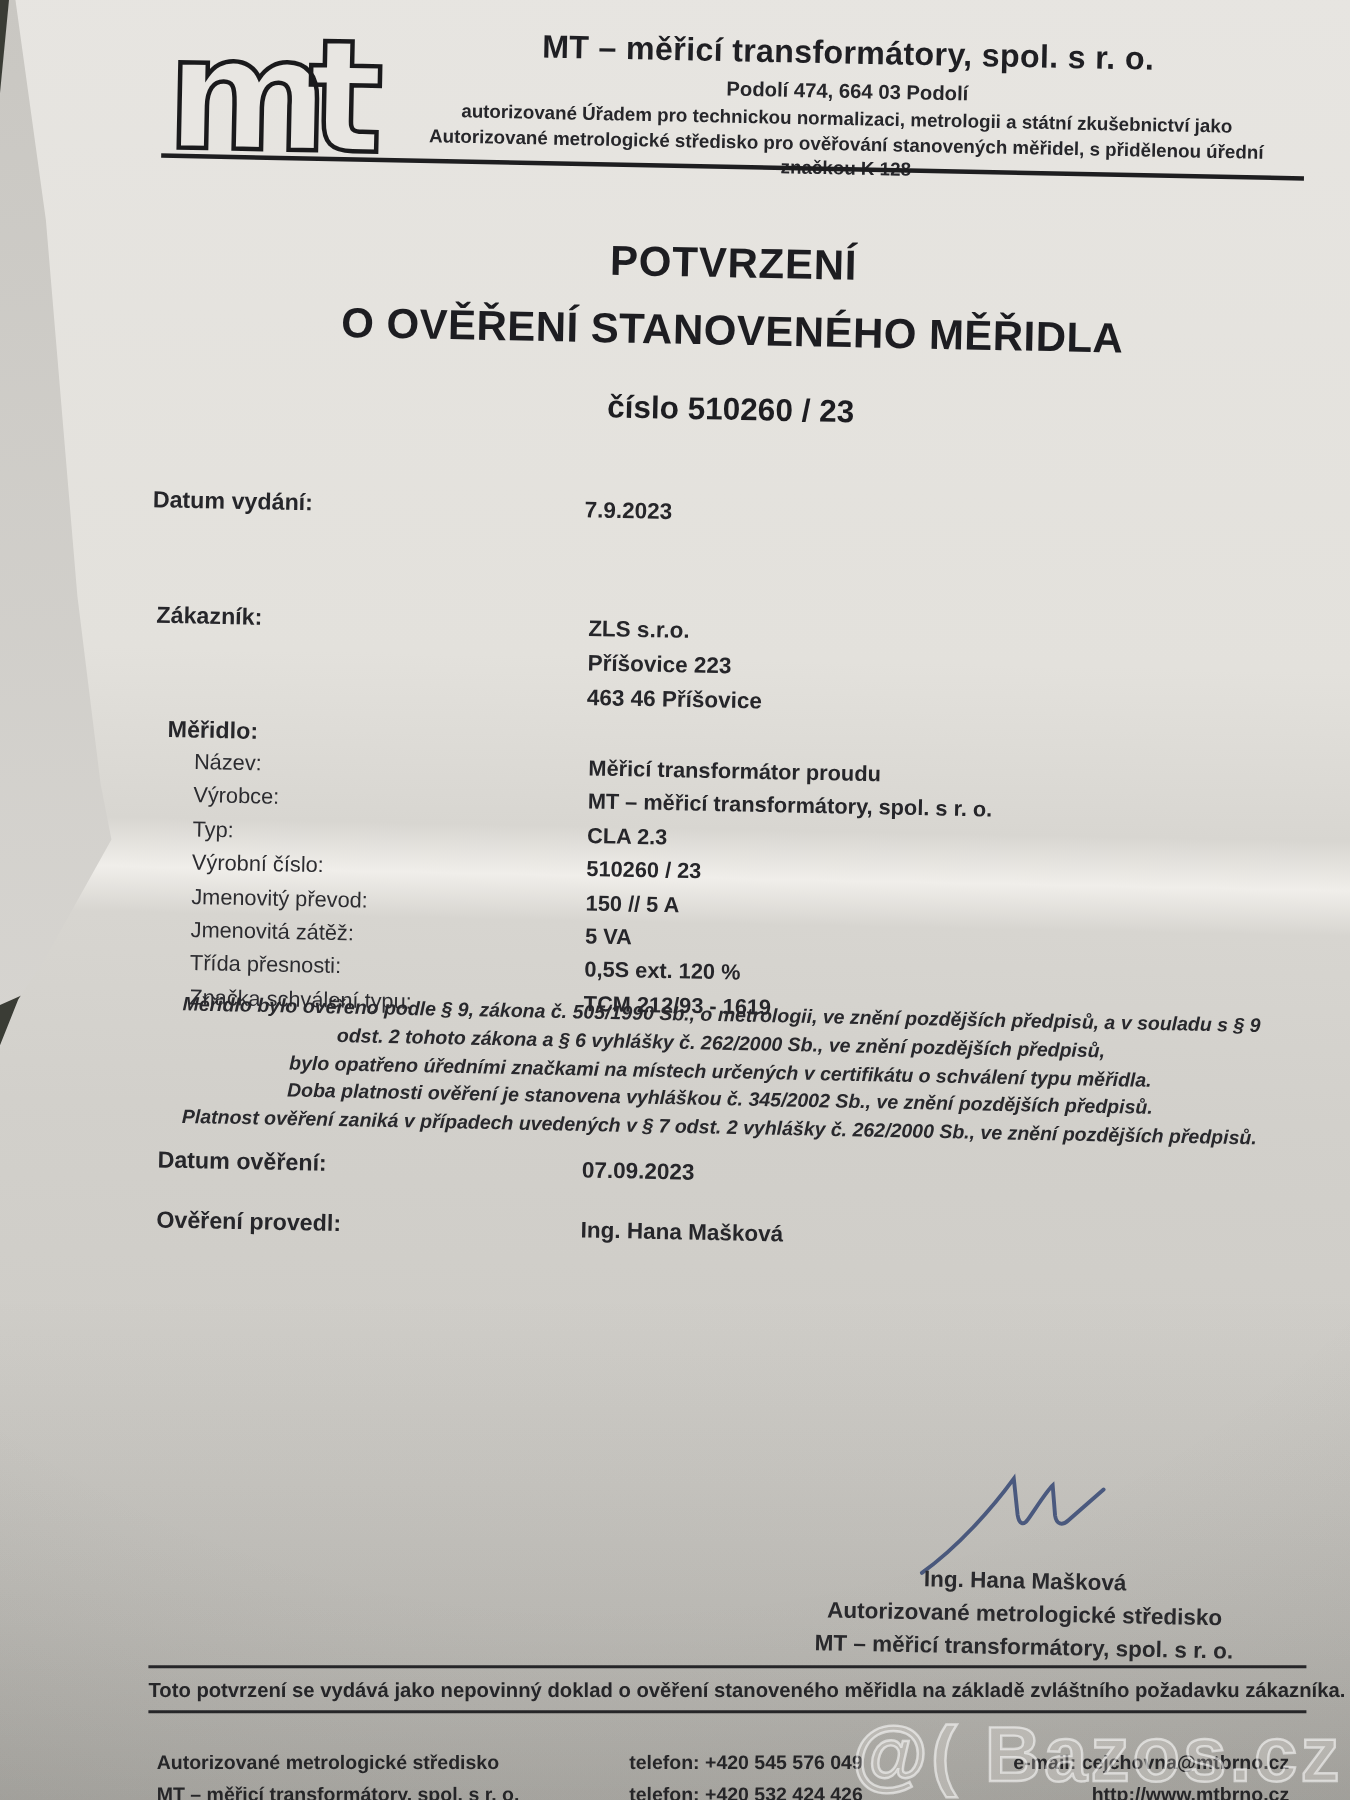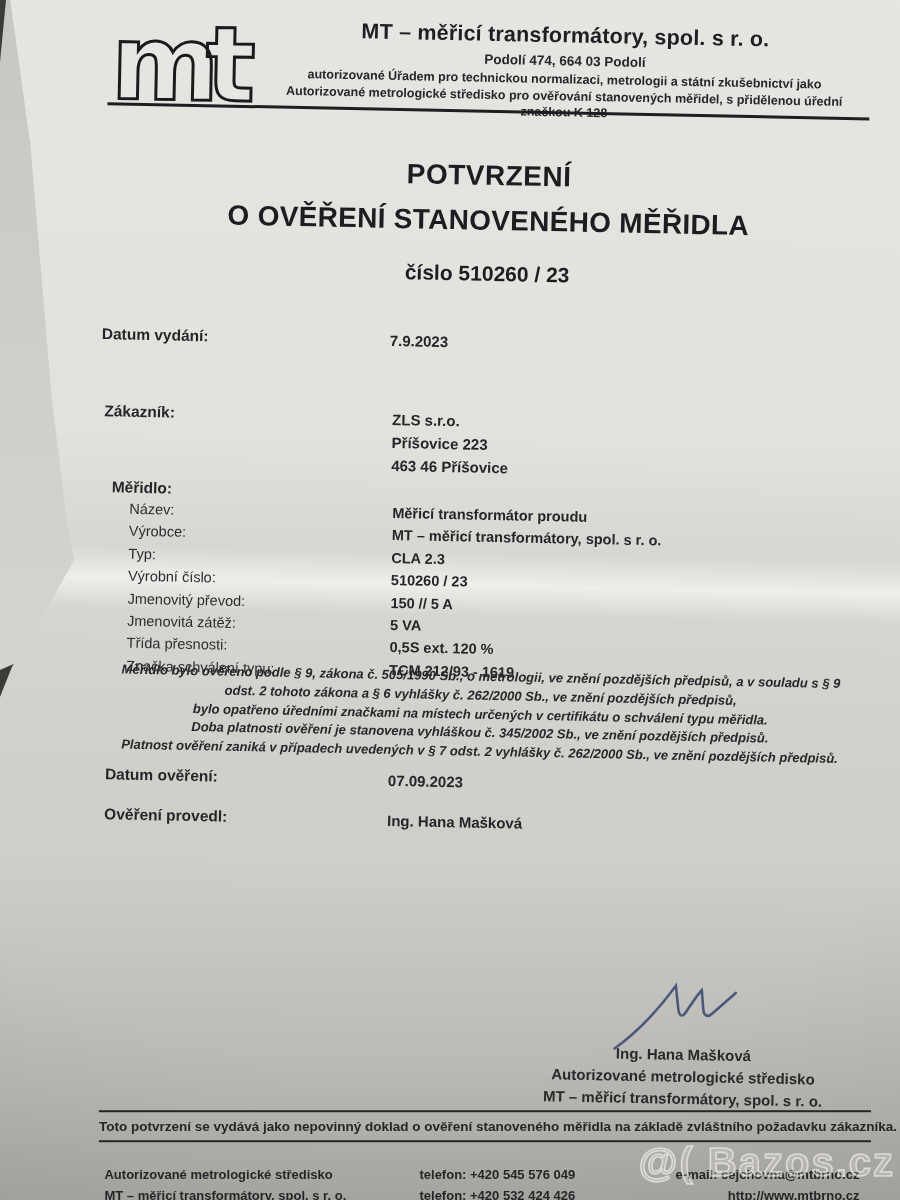--- a/index.html
+++ b/index.html
@@ -72,21 +72,21 @@
           transform:rotate(-1.15deg);transform-origin:left center;white-space:nowrap;}
   .footer{left:129px;top:1186px;width:775px;height:70px;
           transform:rotate(-1.15deg);transform-origin:left center;
           font-size:13px;font-weight:700;line-height:21px;}
   .fcol{position:absolute;top:0;}
   .fcol1{left:0;}
   .fcol2{left:315px;}
   .fcol3{right:20px;text-align:right;}
   .watermark{
     position:absolute;right:5px;top:1140px;z-index:40;
-    font-size:40px;font-weight:700;letter-spacing:2px;
+    font-size:52px;font-weight:700;letter-spacing:2px;
     color:rgba(245,243,238,.22);
     -webkit-text-stroke:1.6px rgba(255,255,255,.55);
     white-space:nowrap;
   }
 </style>
 </head>
 <body>
 
 <div class="under-sheet"></div>
 

